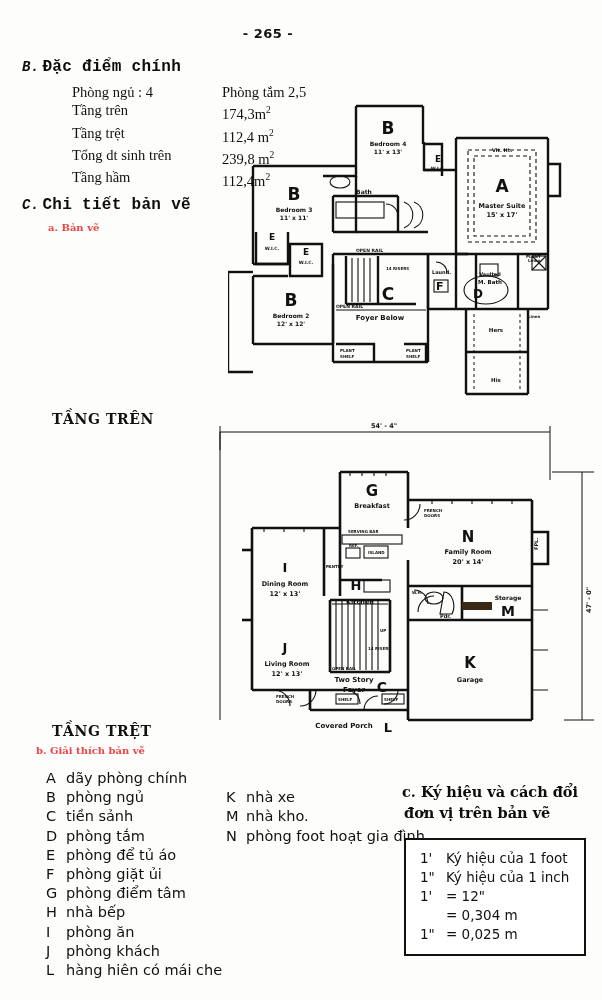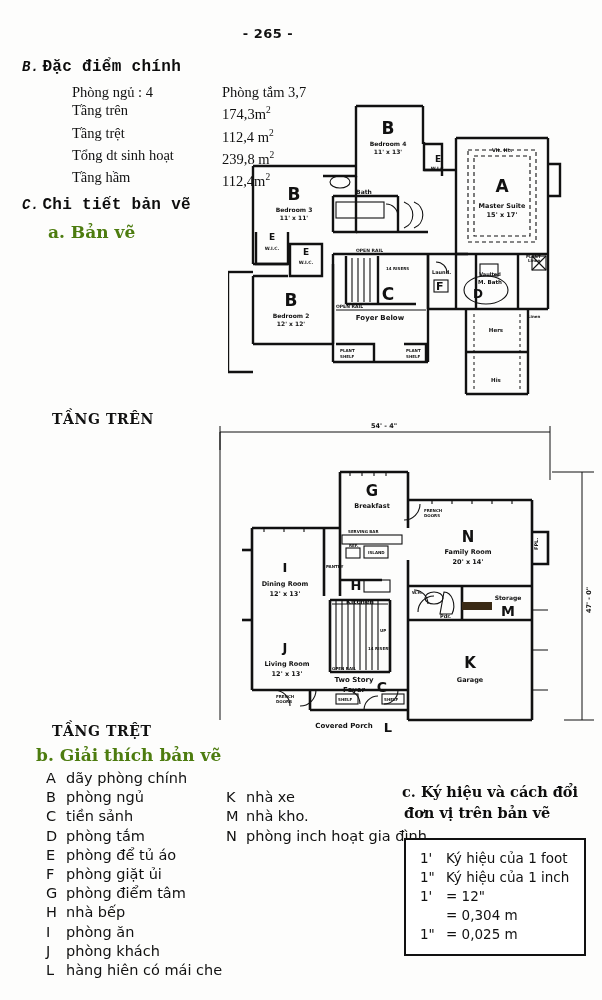--- a/index.html
+++ b/index.html
@@ -45,22 +45,22 @@
   }
   .sec-heading .mark {
     font-style: italic;
     font-size: 14px;
     padding-right: 3px;
   }
   .sub-heading {
     position: absolute;
     font-family: "DejaVu Serif", serif;
     font-weight: bold;
-    font-size: 17px;
-    color: #4d7c0f;
+    font-size: 10px;
+    color: #ef4444;
     white-space: nowrap;
   }
   
   .specs {
     position: absolute;
     left: 36px;
     top: 83px;
     font-family: Liberation Serif, serif;
     font-size: 14.5px;
     line-height: 18.4px;
@@ -157,32 +157,32 @@
 
   <div class="page-number">- 265 -</div>
 
   <div class="sec-heading" style="left:22px; top:58px;">
     <span class="mark">B.</span><span>Đặc điểm chính</span>
   </div>
 
   <div class="specs">
     <div class="row">
       <span class="k">Phòng ngủ : 4</span>
-      <span class="v">Phòng tắm 3,7</span>
+      <span class="v">Phòng tắm 2,5</span>
     </div>
     <div class="row">
       <span class="k">Tầng trên</span>
       <span class="v"><span>174,3m</span><sup>2</sup></span>
     </div>
     <div class="row">
       <span class="k">Tầng trệt</span>
       <span class="v"><span>112,4 m</span><sup>2</sup></span>
     </div>
     <div class="row">
-      <span class="k">Tổng dt sinh hoạt</span>
+      <span class="k">Tổng dt sinh trên</span>
       <span class="v"><span>239,8 m</span><sup>2</sup></span>
     </div>
     <div class="row">
       <span class="k">Tầng hầm</span>
       <span class="v"><span>112,4m</span><sup>2</sup></span>
     </div>
   </div>
 
   <div class="sec-heading" style="left:22px; top:196px;">
     <span class="mark">C.</span><span>Chi tiết bản vẽ</span>
@@ -245,21 +245,21 @@
       <div class="lrow" style="margin-top:19.2px;">
           <span class="code">K</span>
           <span class="txt">nhà xe</span>
         </div>
       <div class="lrow">
           <span class="code">M</span>
           <span class="txt">nhà kho.</span>
         </div>
       <div class="lrow">
           <span class="code">N</span>
-          <span class="txt">phòng inch hoạt gia đình</span>
+          <span class="txt">phòng foot hoạt gia đình</span>
         </div>
     </div>
   </div>
 
   <div class="conv-title" style="left:382px; top:782px;margin-left:20px;">c. Ký hiệu và cách đổi</div>
   <div class="conv-title" style="left:404px; top:803px;">đơn vị trên bản vẽ</div>
 
   <div class="conv-box">
     <div class="conv-inner">
       <div class="cr">

